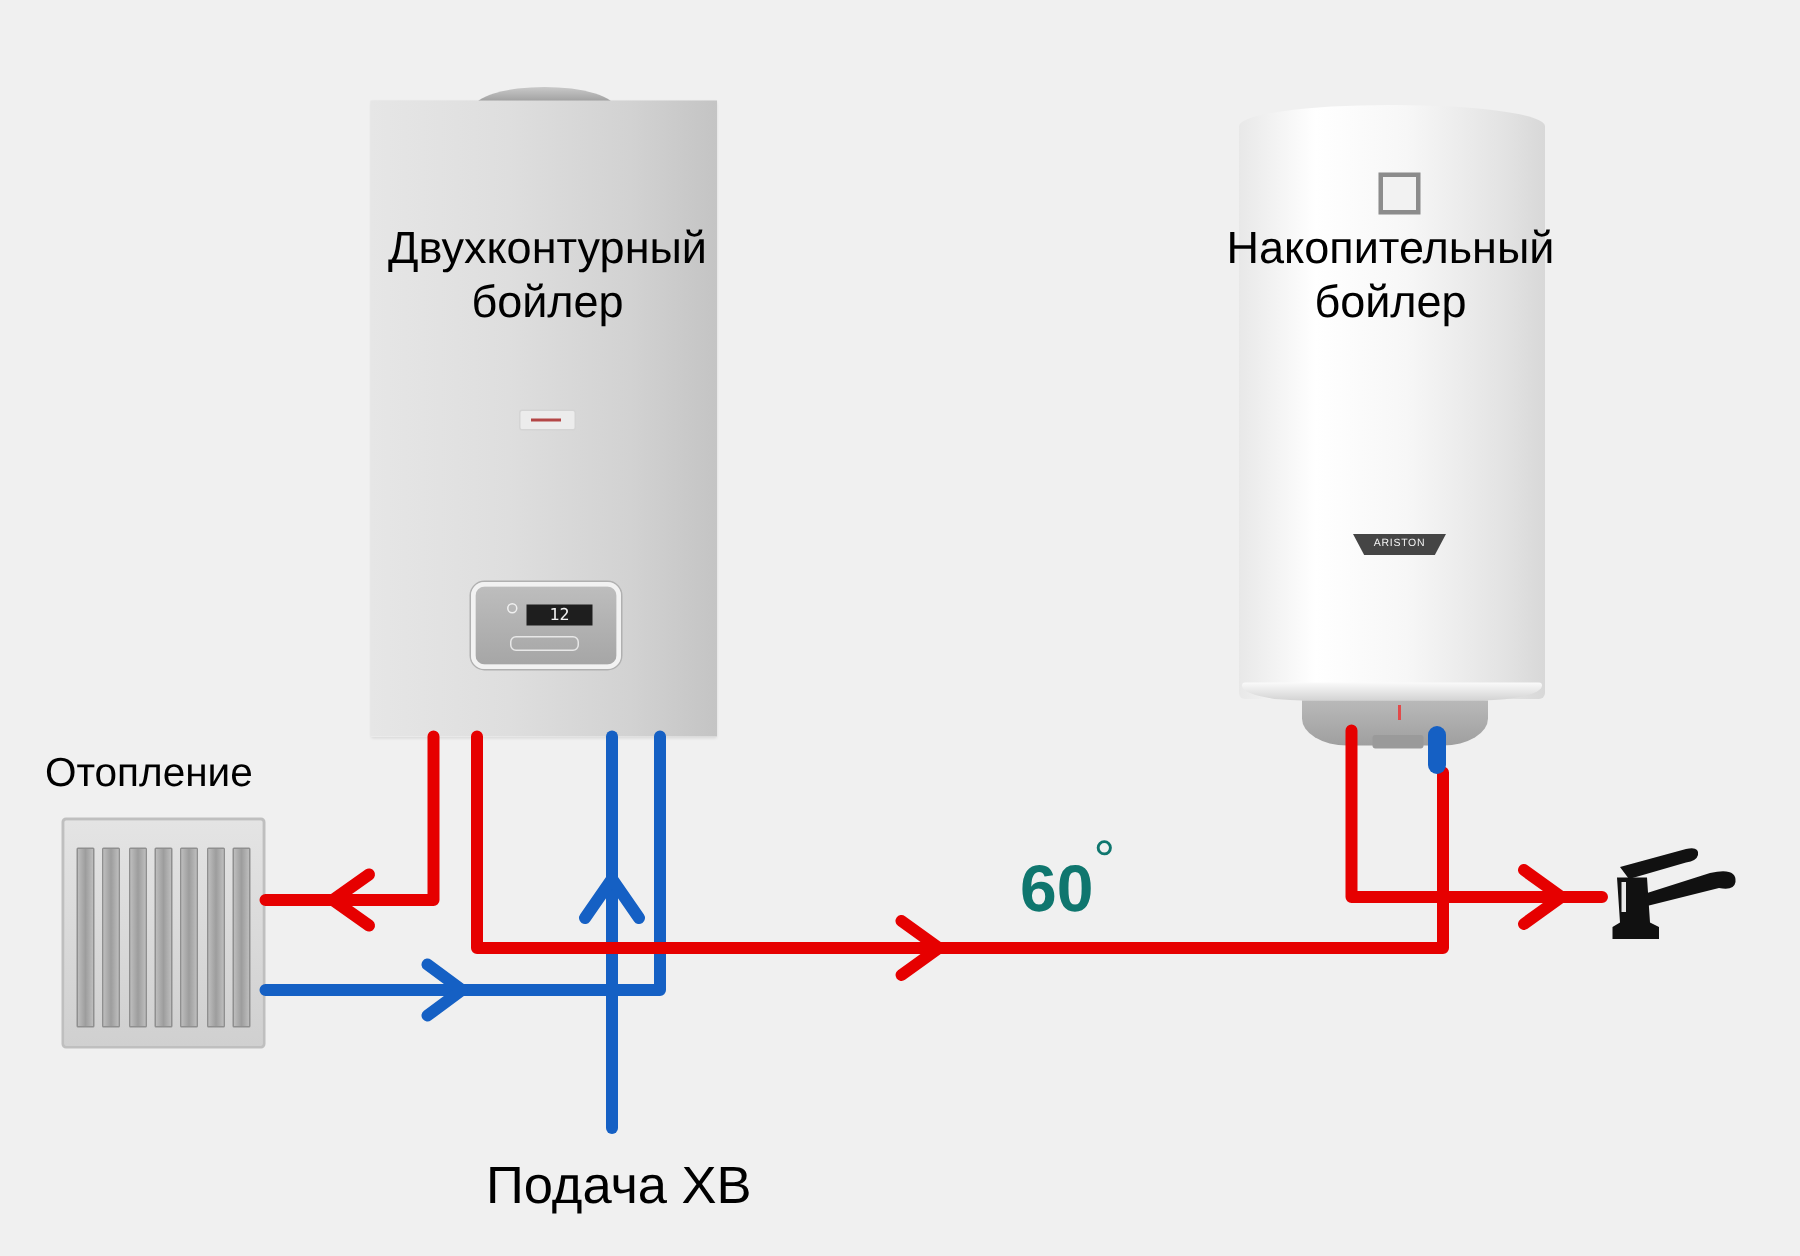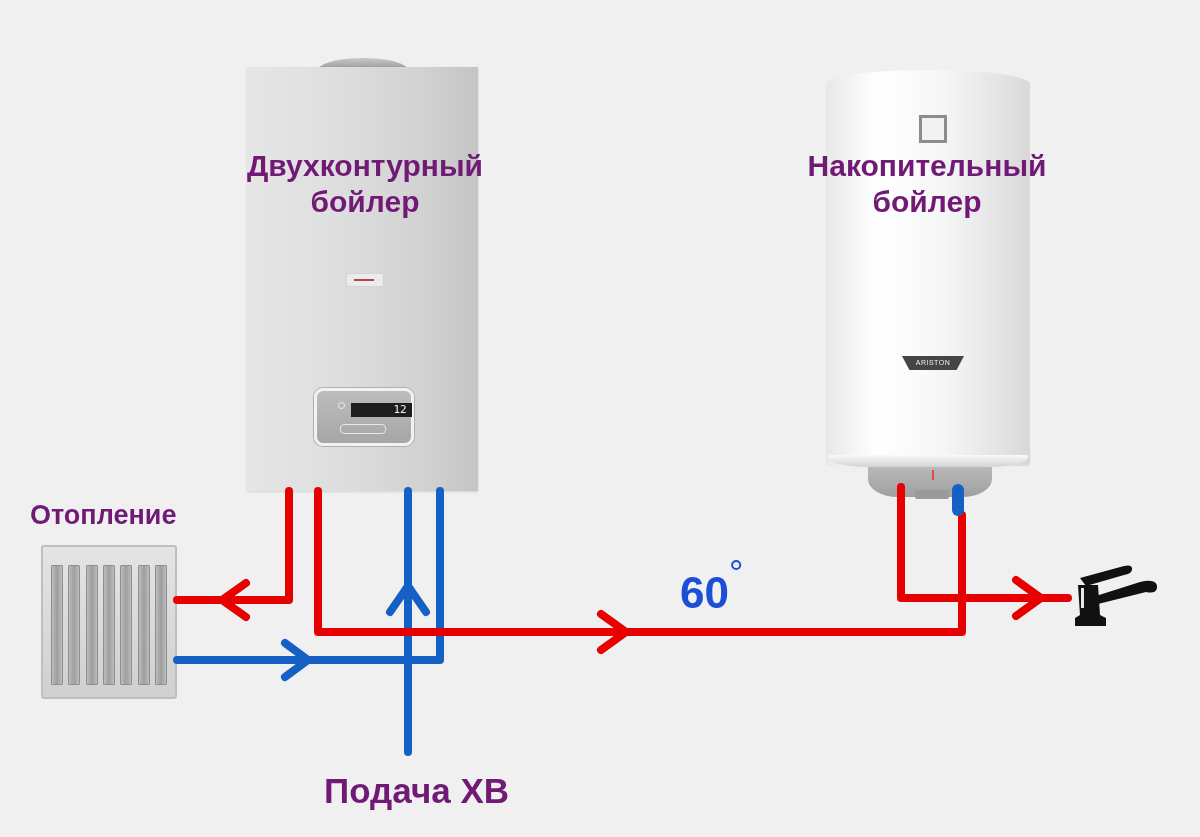--- a/index.html
+++ b/index.html
@@ -32,25 +32,24 @@
       background: #b34646;
     }
     .boiler-panel {
       left: 314px; top: 388px; width: 94px; height: 52px;
       border-radius: 9px;
       background: linear-gradient(180deg, #bdbdbd, #a6a6a6);
       border: 3px solid #f2f2f2;
       box-shadow: 0 0 0 1px #b0b0b0;
     }
     .panel-display {
-      left: 351px; top: 403px; width: 24px; height: 14px;
+      left: 351px; top: 403px; width: 44px; height: 14px;
       background: #1e1e1e; color: #f0f0f0;
       font-size: 11px; line-height: 14px; text-align: center;
       font-family: "DejaVu Sans Mono", monospace;
-      padding-left: 37px;
     }
     .panel-knob {
       left: 338px; top: 402px; width: 5px; height: 5px; border-radius: 50%;
       border: 1px solid #f0f0f0;
     }
     .panel-buttons {
       left: 340px; top: 424px; width: 44px; height: 8px;
       border: 1px solid #e8e8e8; border-radius: 4px;
     }
 
@@ -99,30 +98,30 @@
       display: flex; justify-content: space-between;
     }
     .rad-fin {
       width: 10px; height: 118px;
       background: linear-gradient(90deg, #bdbdbd, #9d9d9d 50%, #bdbdbd);
       border: 1px solid #8f8f8f; border-radius: 1px;
     }
 
     
     .label {
-      font-weight: 700; color: #701a75; font-size: 30px; line-height: 36px;
+      font-weight: 400; color: #000000; font-size: 30px; line-height: 36px;
       text-align: center; white-space: nowrap;
     }
     .lbl-boiler { left: 220px; top: 148px; width: 290px; }
     .lbl-heater { left: 782px; top: 148px; width: 290px; }
     .lbl-heating { left: 30px; top: 497px; font-size: 27px; text-align: left; }
     .lbl-cold { left: 324px; top: 773px; font-size: 35px; text-align: left; }
     .lbl-temp {
       left: 680px; top: 567px; font-size: 44px; line-height: 52px;
-      font-weight: 700; color: #1d4ed8;
+      font-weight: 700; color: #0f766e;
     }
     .lbl-temp sup { font-size: 36px; line-height: 0; position: relative; top: -6px; font-weight: 400; }
 
     svg.pipes { position: absolute; left: 0; top: 0; }
   </style>
 </head>
 <body>
 
 <div class="stage">
 

